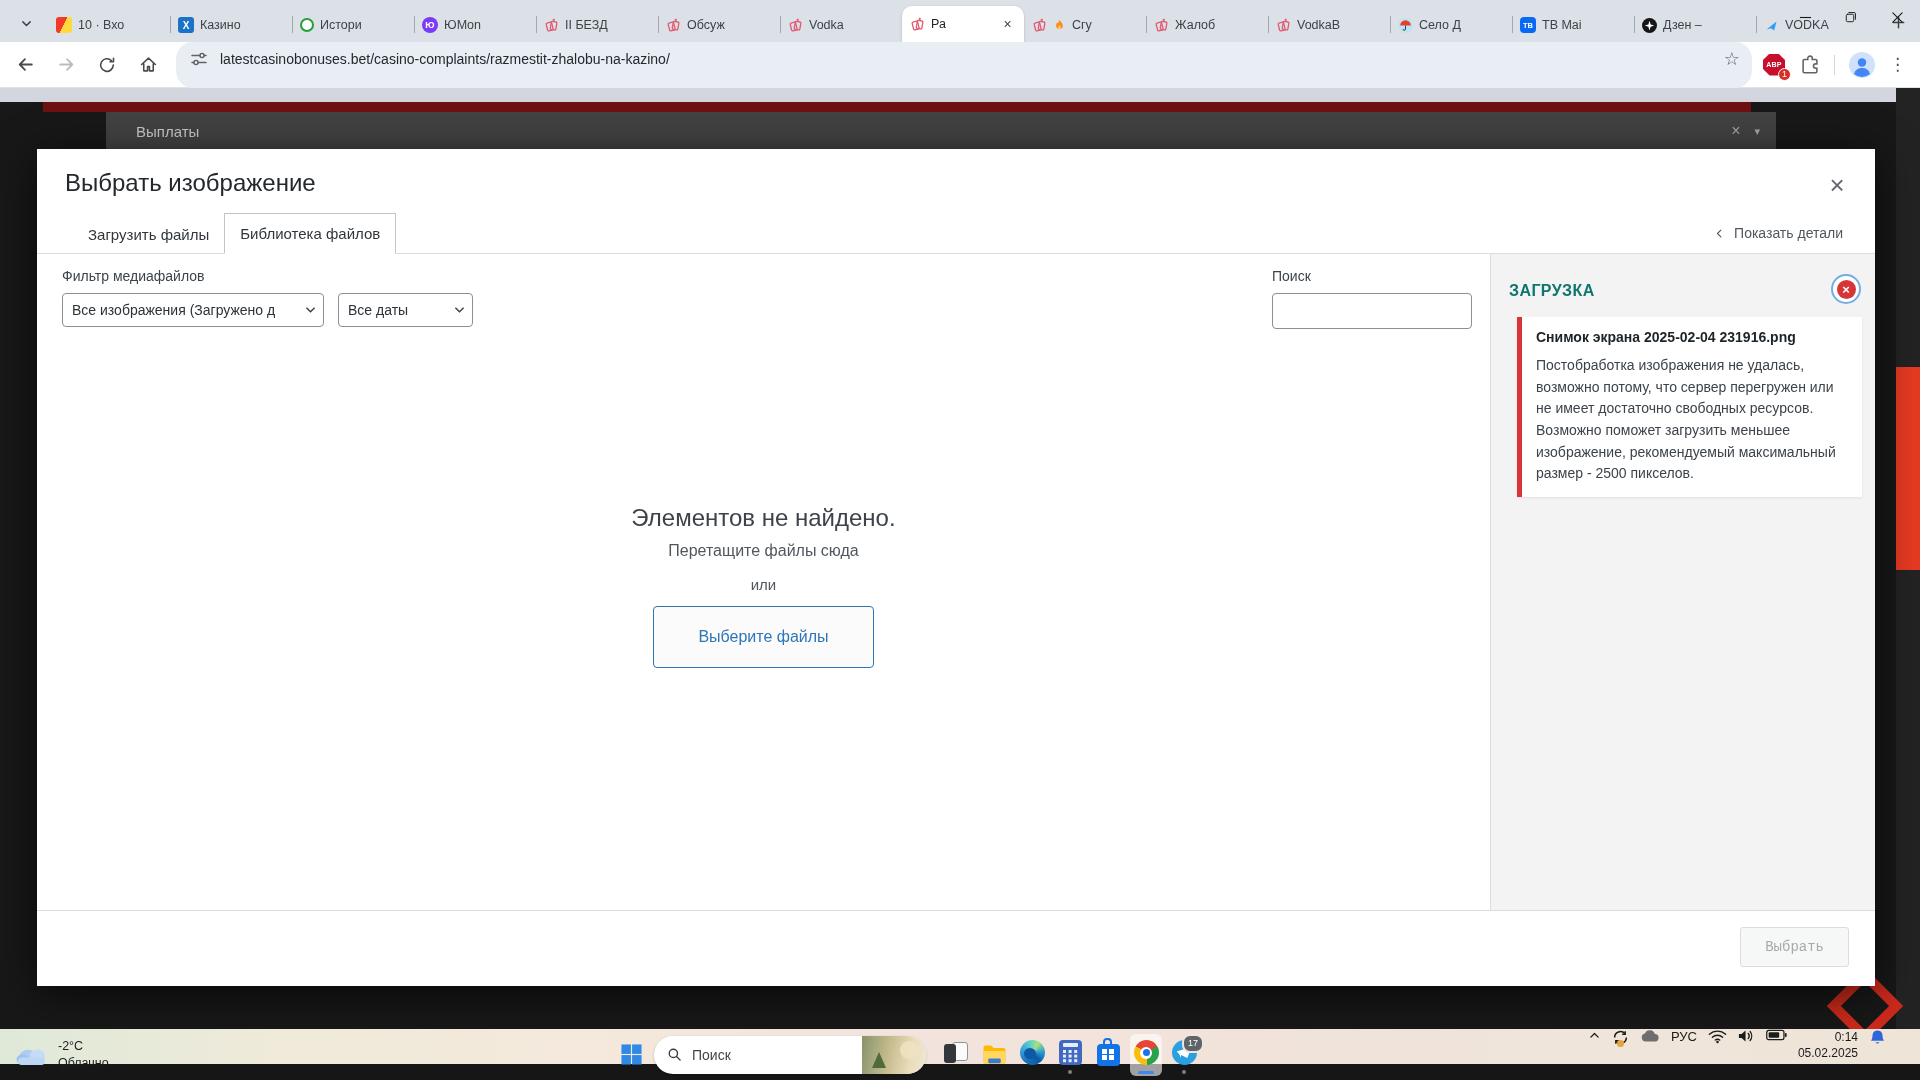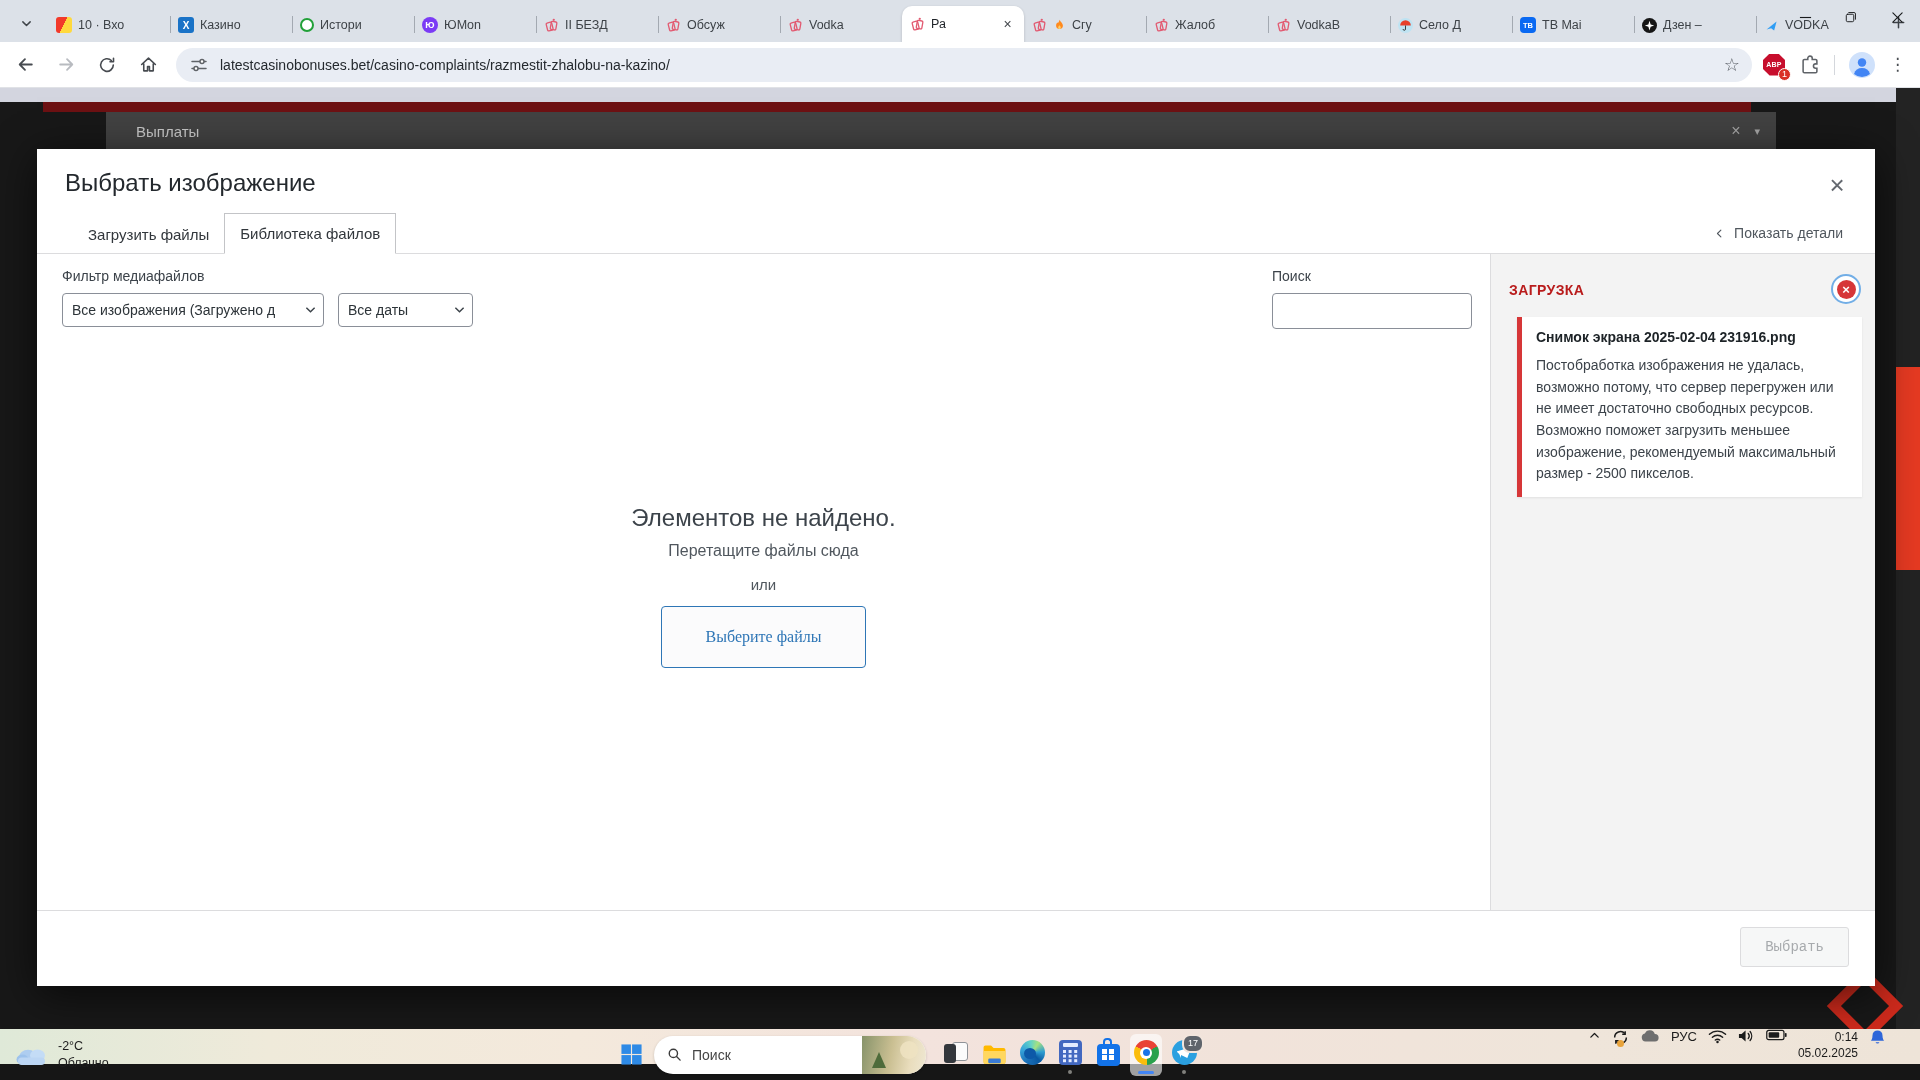--- a/index.html
+++ b/index.html
@@ -20,21 +20,21 @@
   .fvwrap{flex:none;display:inline-flex}
   .fv{width:16px;height:16px;border-radius:3px;display:inline-flex;align-items:center;justify-content:center;font-weight:bold;flex:none}
   .newtab{width:28px;height:28px;margin:0 0 6px 6px;display:flex;align-items:center;justify-content:center;color:#3d4247;flex:none}
   .wincontrols{position:absolute;right:0;top:0;height:34px;display:flex}
   .wc{width:46px;height:34px;display:flex;align-items:center;justify-content:center;color:#191b1d}
 
   
   .toolbar{position:absolute;left:0;top:42px;width:1920px;height:46px;background:#fff;border-bottom:1px solid #e0e2e6;display:flex;align-items:center;box-sizing:border-box}
   .nav-ic{width:32px;height:32px;margin-left:9px;display:flex;align-items:center;justify-content:center;color:#474b50;flex:none}
   .nav-ic.disabled{color:#b8bbc0}
-  .omnibox{flex:1;position:relative;margin:0 10px 0 12px;height:34px;background:#e9edf4;border-radius:17px;display:flex;align-items:center;padding:0 40px 0 14px;min-width:0}
+  .omnibox{flex:1;position:relative;margin:0 10px 0 12px;height:34px;background:#e9edf4;border-radius:17px;display:flex;align-items:center;padding:0 40px 12px 14px;min-width:0}
   .omnibox .url{font-size:14px;color:#24292e;margin-left:12px;white-space:nowrap;overflow:hidden}
   .omnibox .star{position:absolute;right:12px;font-size:18px;color:#5a5f66;line-height:1}
   .tb-right{display:flex;align-items:center;gap:14px;margin-right:14px;flex:none}
   .abp-wrap{position:relative;width:24px;height:24px;flex:none}
   .abp{width:22px;height:22px;margin:1px;clip-path:polygon(30% 0,70% 0,100% 30%,100% 70%,70% 100%,30% 100%,0 70%,0 30%);background:#c70e2d;color:#fff;font-weight:bold;font-size:7px;display:flex;align-items:center;justify-content:center;letter-spacing:.3px}
   .badge1{position:absolute;right:-5px;bottom:-4px;min-width:13px;height:13px;border-radius:7px;background:#d93025;color:#fff;font-size:9px;display:flex;align-items:center;justify-content:center;border:1.5px solid #fff;box-sizing:border-box;padding:0 2px}
   .sep{width:1px;height:20px;background:#d4d7dc}
   .kebab{font-size:17px;color:#4a4e53;line-height:1}
 
   
@@ -64,24 +64,24 @@
   .sel .caret{position:absolute;right:7px;top:12px}
   .sel1{left:25px;width:262px}
   .sel2{left:301px;width:135px}
   .search-label{position:absolute;left:1235px;top:14px;font-size:14px;color:#3c434a}
   .search-input{position:absolute;left:1235px;top:39px;width:200px;height:36px;border:1px solid #8a8f98;border-radius:4px;box-sizing:border-box;font-size:14px;padding:0 8px;font-family:inherit}
   .e-line{position:absolute;left:0;width:100%;text-align:center}
   .e-title{top:250px;font-size:24px;color:#3c434a}
   .e-sub{top:288px;font-size:16px;color:#50575e}
   .e-or{top:322px;font-size:15px;color:#50575e}
   .e-btnrow{top:352px}
-  .select-files{display:inline-block;height:62px;padding:0 44px;font-size:16px;color:#2e76b6;background:#fbfbfc;border:1px solid #2e76b6;border-radius:4px;cursor:pointer;font-family:Liberation Serif, serif}
+  .select-files{display:inline-block;height:62px;padding:0 44px;font-size:16px;color:#2e76b6;background:#fbfbfc;border:1px solid #2e76b6;border-radius:4px;cursor:pointer;font-family:Liberation Sans, sans-serif}
   .e-note{top:478px;font-size:14px;color:#3c434a}
   .m-side{width:385px;flex:none;background:#f3f3f3;border-left:1px solid #dcdcde;position:relative;box-sizing:border-box}
-  .up-header{position:absolute;left:18px;top:28px;font-size:14px;font-weight:bold;color:#b91c1c;letter-spacing:.4px}
+  .up-header{position:absolute;left:18px;top:28px;font-size:16px;font-weight:bold;color:#0f766e;letter-spacing:.4px}
   .dismiss{position:absolute;right:14px;top:20px;width:30px;height:30px;border-radius:50%;border:2px solid #72aee6;background:#fff;display:flex;align-items:center;justify-content:center;padding:0;cursor:pointer;box-sizing:border-box}
   .dis-in{width:19px;height:19px;border-radius:50%;background:#d63638;color:#fff;font-size:13px;font-weight:bold;display:flex;align-items:center;justify-content:center;line-height:1}
   .err-card{position:absolute;left:26px;top:63px;width:345px;background:#fff;border-left:5px solid #d63638;box-shadow:0 1px 2px rgba(0,0,0,.08);padding:12px 14px;box-sizing:border-box}
   .err-file{font-size:14px;font-weight:bold;color:#1d2327;margin-bottom:10px}
   .err-text{font-size:14px;color:#3c434a;line-height:1.55}
   .m-foot{height:75px;flex:none;border-top:1px solid #dcdcde;position:relative;background:#fff}
   .choose{position:absolute;right:26px;top:16px;height:40px;padding:0 24px;font-size:14px;color:#a7aaad;background:#f6f7f7;border:1px solid #dcdcde;border-radius:3px;font-family:Liberation Mono, monospace}
 
   
   .taskbar{position:absolute;left:0;top:1029px;width:1920px;height:35px;

